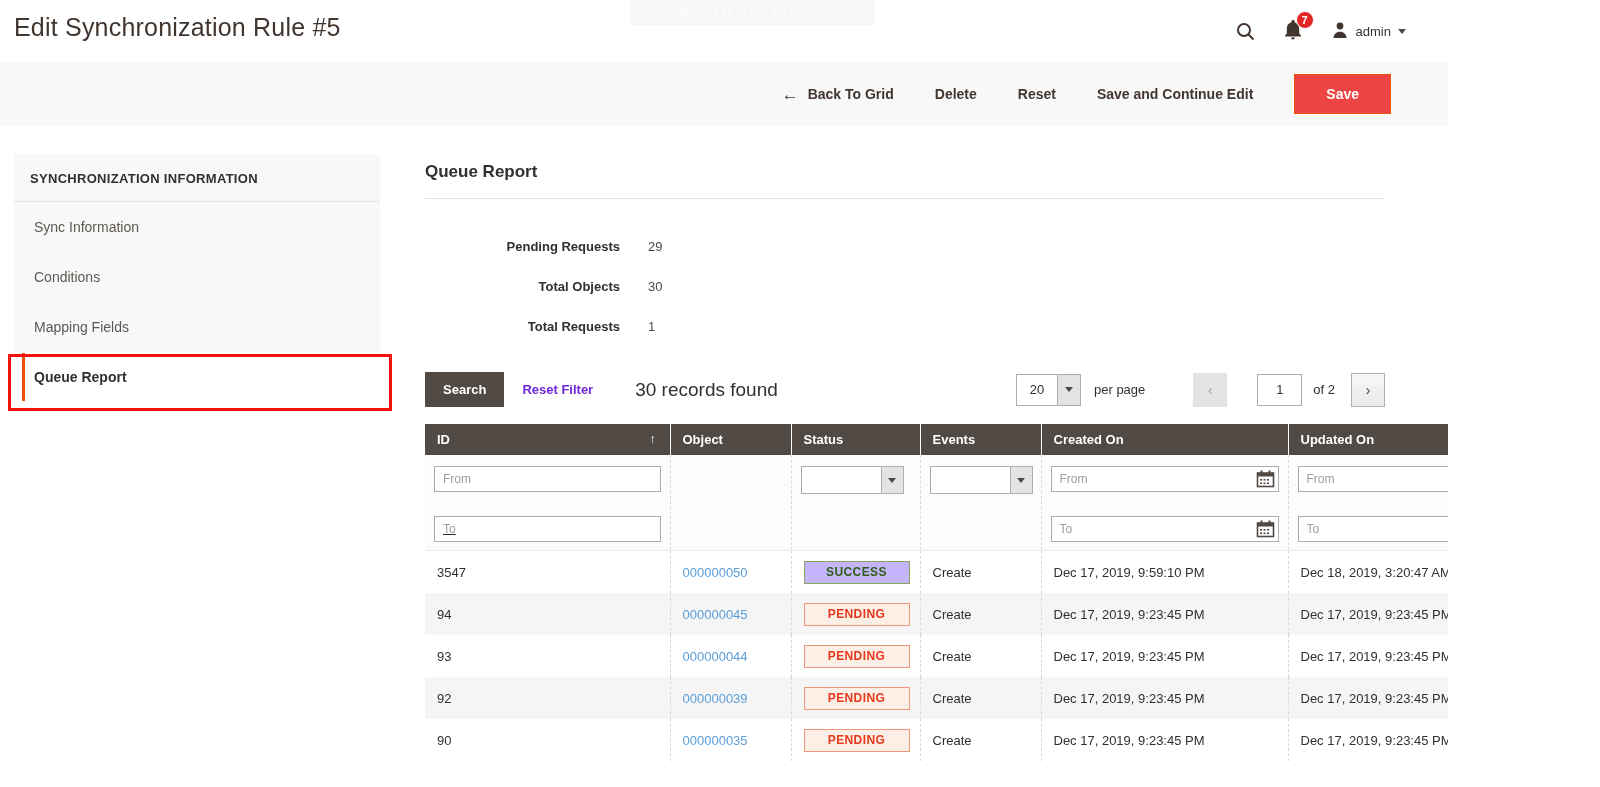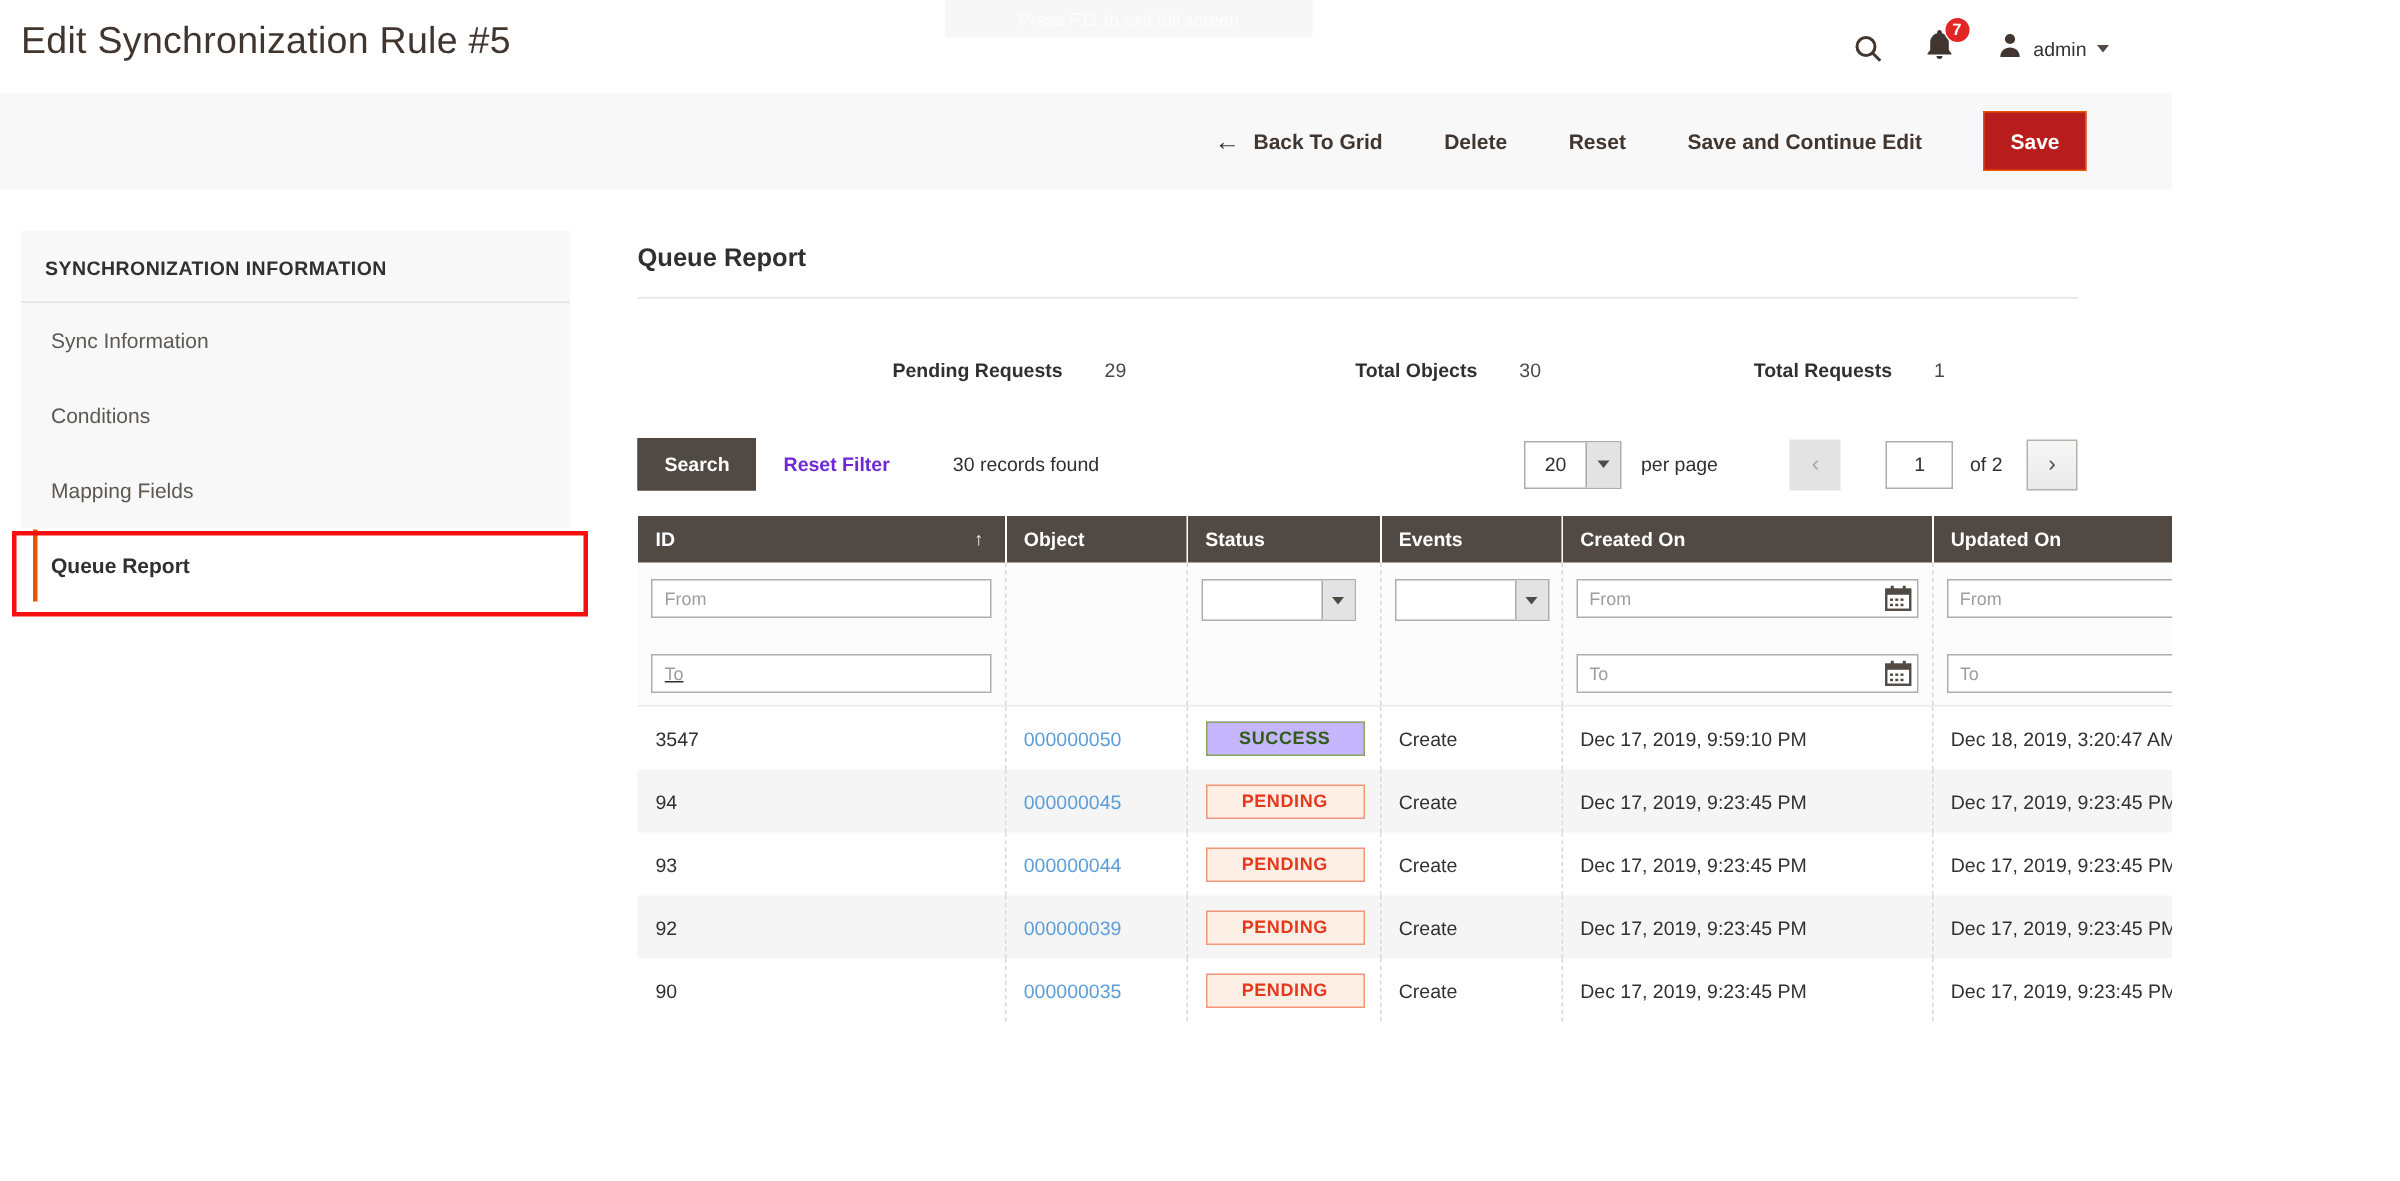--- a/index.html
+++ b/index.html
@@ -23,52 +23,52 @@
   
   .toast { position:absolute; left:630px; top:0; width:245px; height:25px; background:#f7f7f7;
            color:#fdfdfd; font-size:12px; display:flex; align-items:center; justify-content:center; }
 
   
   .action-bar { background:#f8f8f8; height:64px; margin-top:8px; display:flex; justify-content:flex-end;
                 align-items:center; gap:41px; padding-right:57px; }
   .text-btn { font-family:inherit; font-size:14px; font-weight:600; color:#41362f; background:none; border:none;
               cursor:pointer; display:flex; align-items:center; gap:9px; padding:0; }
   .back-arrow { font-size:17px; line-height:1; font-weight:400; }
-  .save-btn { font-family:inherit; background:#b91c1c; color:#fff; border:1px solid #eb5202; font-size:14px;
-              font-weight:600; padding:11px 17px; cursor:pointer; }
+  .save-btn { font-family:inherit; background:#ef4444; color:#fff; border:1px solid #eb5202; font-size:14px;
+              font-weight:600; padding:11px 31px; cursor:pointer; }
 
   
   .content { display:flex; align-items:flex-start; gap:45px; padding:28px 63px 0 14px; }
 
   
   .sidebar { width:366px; background:#f8f8f8; position:relative; flex:none; }
   .sidebar-heading { padding:17px 16px 15px; font-size:13px; font-weight:700; letter-spacing:.3px;
                      color:#303030; border-bottom:1px solid #e3e3e3; }
   .sidebar-item { height:50px; display:flex; align-items:center; padding-left:20px; font-size:14px;
                   color:#5d5852; cursor:pointer; position:relative; }
   .sidebar-item.active { background:#fff; color:#303030; font-weight:600; }
   .sidebar-item.active::before { content:""; position:absolute; left:8px; top:1px; bottom:1px; width:3px; background:#eb5202; }
   .annotation-box { position:absolute; left:-6px; width:384px; top:200px; height:57px; border:3px solid #f50f0f;
                     pointer-events:none; }
 
   
   .main { flex:1; min-width:0; }
   .section-title { font-size:17px; font-weight:600; color:#303030; margin:8px 0 0; padding-bottom:16px;
                    border-bottom:1px solid #e3e3e3; }
-  .summary { margin-top:40px; display:flex; gap:39px;justify-content:center; }
+  .summary { margin-top:40px; display:flex; flex-direction:column; gap:25px;justify-content:center; }
   .summary-row { display:flex; align-items:baseline; }
   .summary-label { width:195px; text-align:right; font-weight:600; font-size:13px; color:#303030; }
   .summary-value { margin-left:28px; font-size:13px; color:#4a4a4a; }
 
   
   .grid-toolbar { margin-top:38px; display:flex; align-items:center; }
   .search-btn { font-family:inherit; background:#514943; color:#fff; border:1px solid #514943; font-size:13px;
                 font-weight:600; padding:9px 17px; cursor:pointer; }
   .reset-filter { color:#6d28d9; font-size:13px; font-weight:600; margin-left:18px; text-decoration:none; cursor:pointer; }
-  .records { margin-left:42px; font-size:13px; color:#303030; }
+  .records { margin-left:42px; font-size:19px; color:#303030; }
   .pager { margin-left:auto; display:flex; align-items:center; }
   .select-box { display:flex; border:1px solid #adadad; background:#fff; height:32px; cursor:pointer; }
   .select-value { width:40px; display:flex; align-items:center; justify-content:center; font-size:13px; color:#303030; }
   .select-arrow-seg { width:23px; background:#e3e3e3; border-left:1px solid #adadad; display:flex;
                       align-items:center; justify-content:center; }
   .select-arrow-seg .caret { border-top-color:#514943; }
   .per-page { font-size:13px; margin:0 0 0 13px; color:#303030; }
   .pager-prev { width:34px; height:34px; background:#e3e3e3; border:none; color:#a6a6a6; font-size:15px;
                 margin-left:48px; cursor:default; font-family:inherit; }
   .page-input { width:45px; height:32px; border:1px solid #adadad; text-align:center; font-size:13px;

